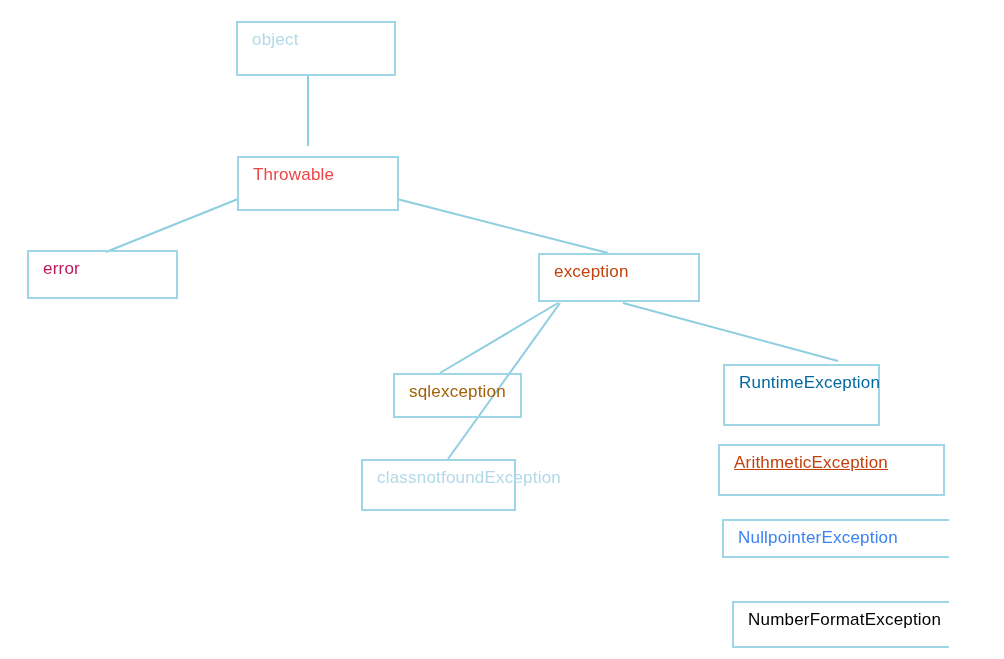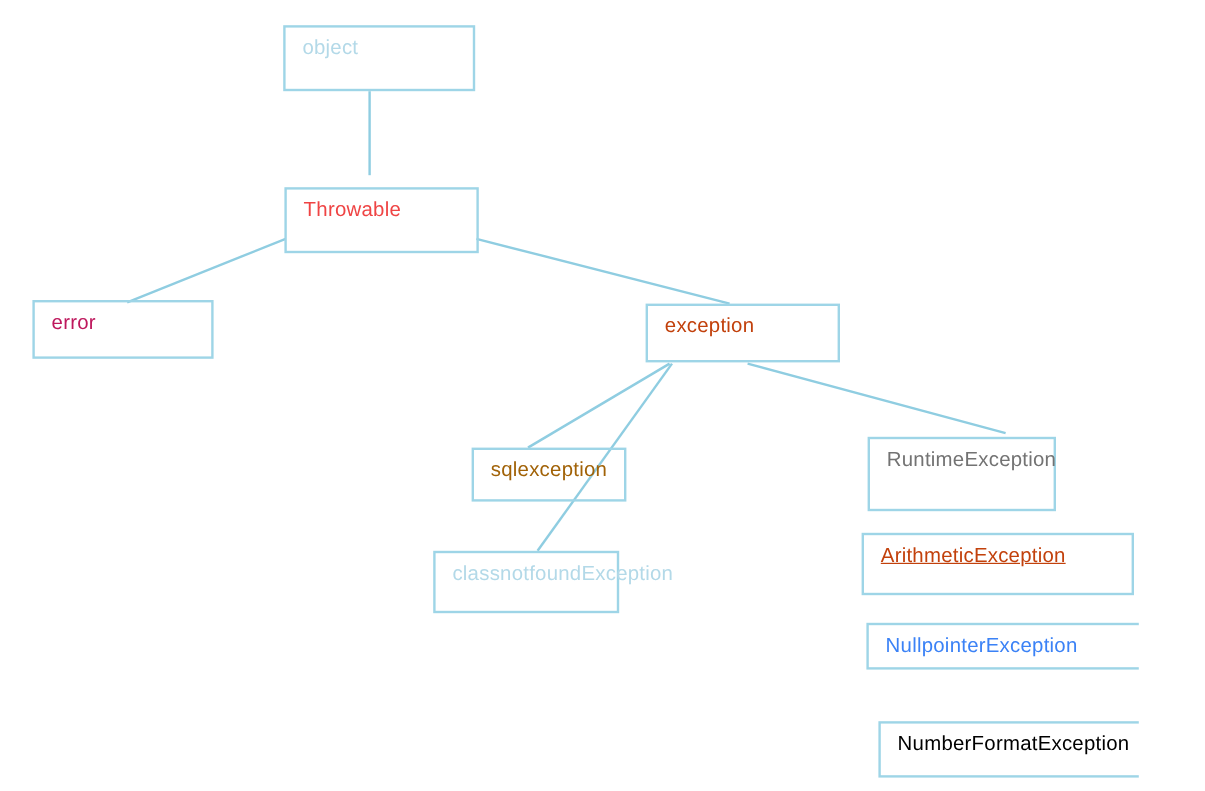--- a/index.html
+++ b/index.html
@@ -70,21 +70,21 @@
       </div>
       <div class="node overflow-txt" style="left: 27px; top: 250px; width: 151px; height: 49px; border-color: rgb(158, 213, 231); color: #be185d;">
         <span class="node-label">error</span>
       </div>
       <div class="node overflow-txt" style="left: 538px; top: 253px; width: 162px; height: 49px; border-color: rgb(158, 213, 231); color: #c2410c;">
         <span class="node-label">exception</span>
       </div>
       <div class="node overflow-txt" style="left: 357px; top: 373px; width: 129px; height: 45px; border-color: rgb(158, 213, 231); color: #a16207; margin-left: 36px;">
         <span class="node-label">sqlexception</span>
       </div>
-      <div class="node overflow-txt" style="left: 723px; top: 364px; width: 157px; height: 62px; border-color: rgb(158, 213, 231); color: #737373;">
+      <div class="node overflow-txt" style="left: 723px; top: 364px; width: 157px; height: 62px; border-color: rgb(158, 213, 231); color: #0369a1;">
         <span class="node-label">RuntimeException</span>
       </div>
       <div class="node wrap" style="left: 361px; top: 459px; width: 155px; height: 52px; border-color: rgb(158, 213, 231); color: rgb(179, 217, 232); text-align: right;">
         <span class="node-label">classnotfoundException</span>
       </div>
       <div class="node overflow-txt" style="left: 718px; top: 444px; width: 227px; height: 52px; border-color: rgb(158, 213, 231); color: #c2410c; text-decoration: underline;">
         <span class="node-label">ArithmeticException</span>
       </div>
       <div class="node wrap" style="left: 722px; top: 519px; width: 238px; height: 39px; border-color: rgb(158, 213, 231); color: #3b82f6;">
         <span class="node-label">NullpointerException</span>

